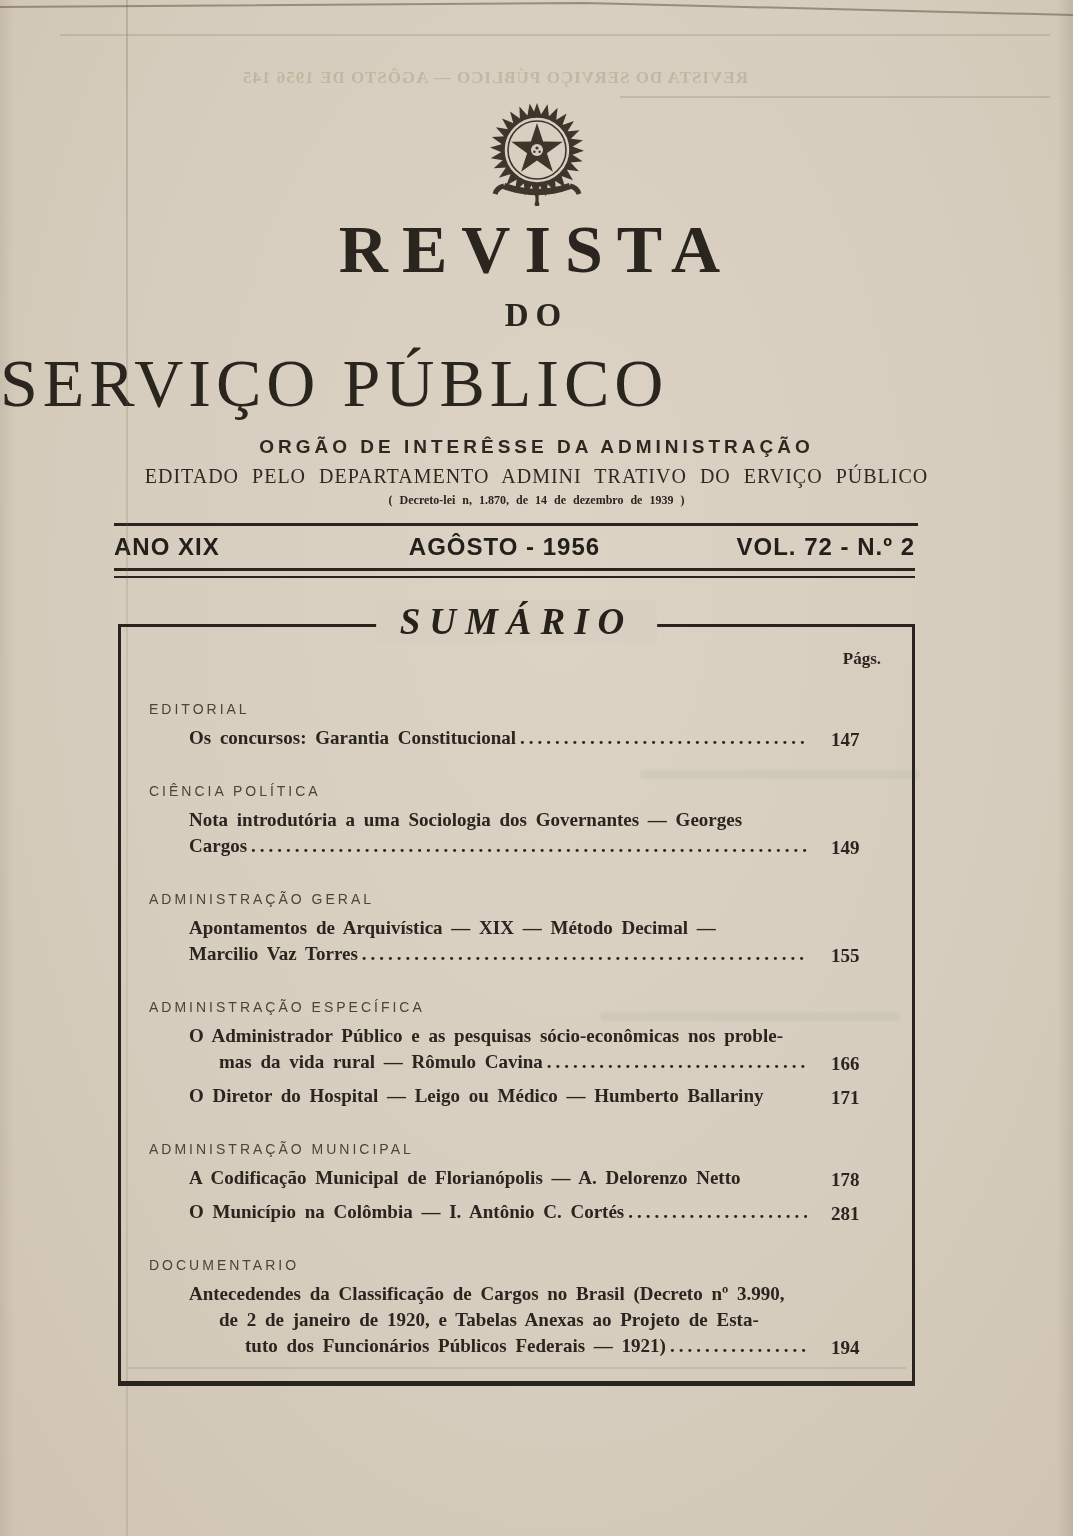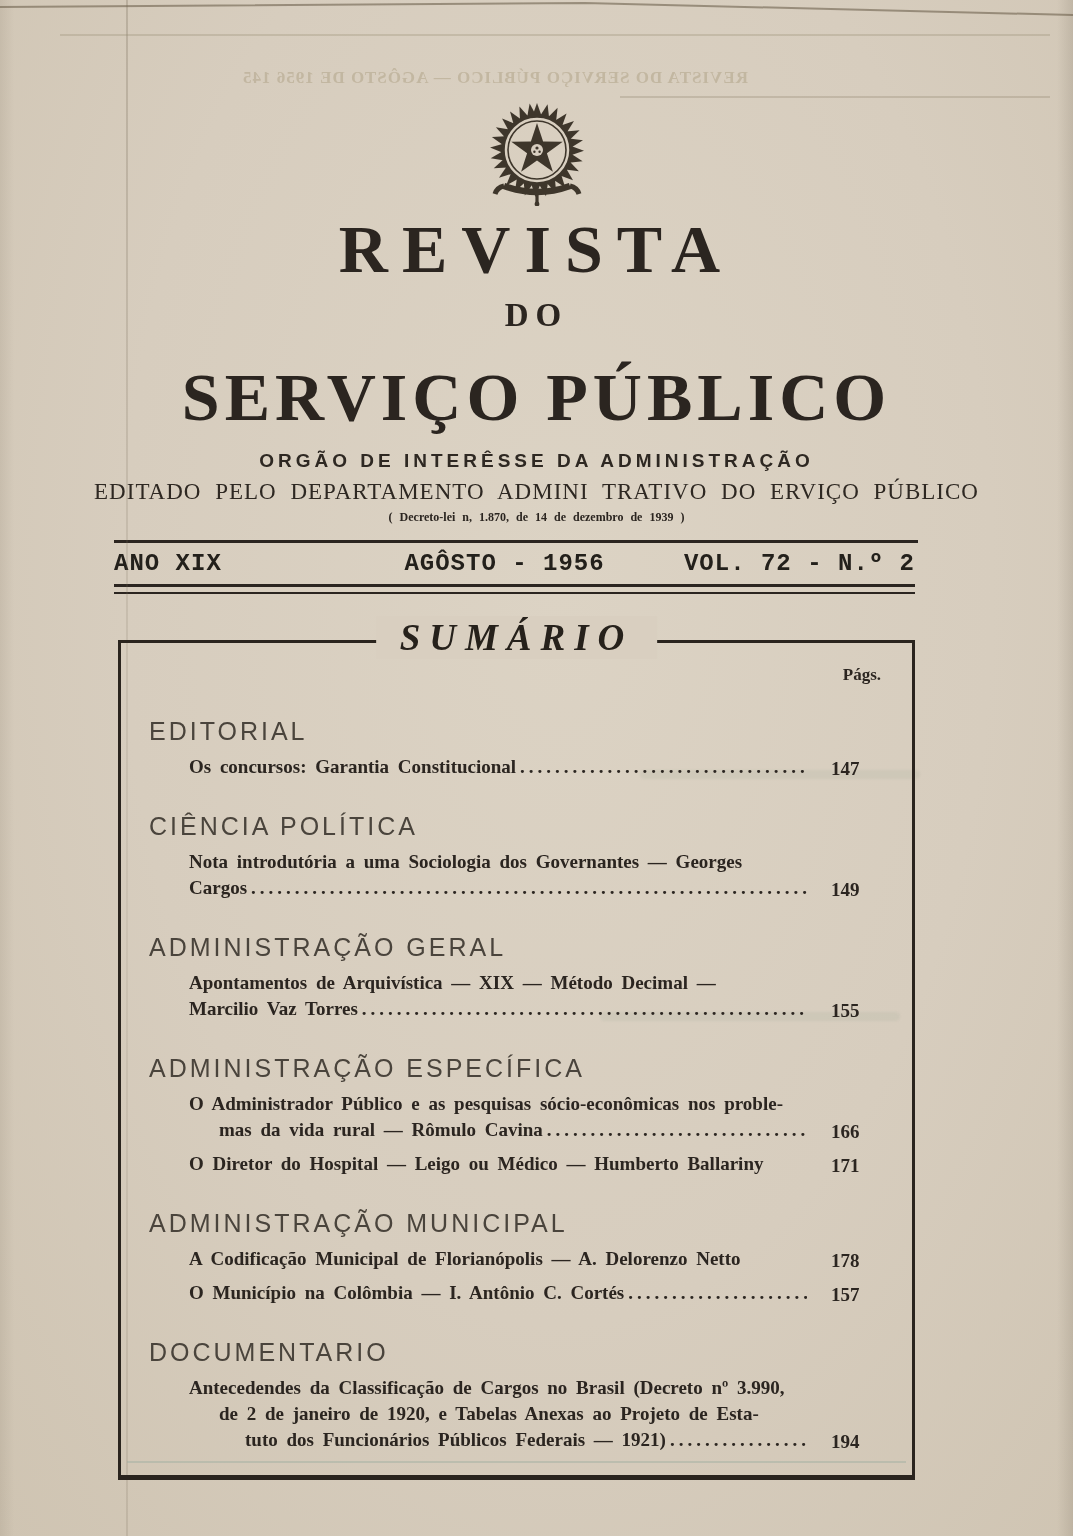--- a/index.html
+++ b/index.html
@@ -21,45 +21,45 @@
     transform:scaleX(-1);color:#b5a88e;opacity:.6;
     font-weight:bold;font-size:17px;letter-spacing:1px;white-space:nowrap;
   }
   .bleed-rule-a{position:absolute;top:34px;left:60px;width:990px;height:2px;background:rgba(150,138,114,.30);}
   .bleed-rule-b{position:absolute;top:96px;left:620px;width:430px;height:2px;background:rgba(150,138,114,.33);}
   .smudge{position:absolute;height:9px;border-radius:5px;background:rgba(152,162,142,.14);filter:blur(1px);}
   
   .emblem{display:block;margin:100px auto 0;width:100px;height:106px;}
   .title-top{margin-top:8px;text-align:center;font-weight:bold;font-size:68px;line-height:1.04;letter-spacing:14px;}
   .title-mid{margin-top:12px;text-align:center;font-weight:bold;font-size:33px;letter-spacing:7px;}
-  .title-bottom{margin-top:28px;text-align:center;font-weight:bold;font-size:68px;line-height:1.04;letter-spacing:5px;}
+  .title-bottom{margin-top:14px;text-align:left;font-weight:normal;font-size:68px;line-height:1.04;letter-spacing:5px;}
   .sub1{margin-top:18px;text-align:center;font-family:"Liberation Sans",sans-serif;font-weight:bold;
         font-size:19px;letter-spacing:4px;color:#2e2822;}
-  .sub2{margin-top:7px;text-align:center;font-size:23px;letter-spacing:1px;word-spacing:7px;color:#2e2822;}
+  .sub2{margin-top:7px;text-align:center;font-size:20px;letter-spacing:1px;word-spacing:7px;color:#2e2822;}
   .sub3{margin-top:5px;text-align:center;font-weight:bold;font-size:12px;word-spacing:4px;}
   .rule1{margin:15px 155px 0 114px;border-top:3px solid #2b2520;}
   .issue-row{display:flex;align-items:baseline;margin:7px 158px 7px 114px;
-    font-family:Liberation Mono, monospace;font-weight:bold;font-size:24px;letter-spacing:1px;color:#23201b;}
+    font-family:Liberation Sans, sans-serif;font-weight:bold;font-size:24px;letter-spacing:1px;color:#23201b;}
   .issue-left{width:230px;text-align:left;}
   .issue-mid{flex:1;text-align:center;}
   .issue-right{width:250px;text-align:right;}
   .double-rule{margin:0 158px 0 114px;height:5px;border-top:3px solid #2b2520;border-bottom:2px solid #2b2520;}
   
   .sumario-wrap{position:relative;margin:46px 158px 0 118px;}
   .sumario-box{position:relative;border:3px solid #2a241e;border-bottom-width:5px;
     padding:22px 27px 22px 28px;min-height:686px;box-sizing:border-box;}
   .sumario-title{
     position:absolute;top:-27px;left:50%;transform:translateX(-50%);
     background:#d9cfc0;padding:0 24px;font-style:italic;font-weight:bold;
     font-size:37px;letter-spacing:9px;white-space:nowrap;color:#26211b;
   }
   .pags{{text-align:right}text-align:right;padding-right:4px;font-weight:bold;font-size:17px;margin-bottom:6px;}
   .section{margin-top:18px;}
   .section:first-of-type{margin-top:6px;}
-  .heading{font-family:"Liberation Sans",sans-serif;font-size:25px;letter-spacing:3px;color:#4a443c;margin-top:32px;}
+  .heading{font-family:"Liberation Sans",sans-serif;font-size:14px;letter-spacing:3px;color:#4a443c;margin-top:32px;}
   .entry{margin:8px 0 0 40px;font-weight:bold;font-size:19px;word-spacing:4px;color:#2b2520;}
   .entry + .entry{margin-top:8px;}
   .line{display:flex;align-items:baseline;line-height:26px;}
   .ind1{margin-left:30px;} .ind2{margin-left:56px;}
   .txt{white-space:nowrap;}
   .leader{flex:1;overflow:hidden;white-space:nowrap;margin:0 4px;letter-spacing:4px;}
   .leader::after{content:"..........................................................................................";}
   .spacer{flex:1;}
   .pnum{flex:none;width:54px;padding-left:20px;text-align:left;position:relative;top:2px;}
   .bleed-line-bottom{position:absolute;left:6px;right:6px;bottom:12px;height:2px;background:rgba(158,174,160,.45);}
@@ -209,21 +209,21 @@
               <div class="line">
                 <span class="txt">A Codificação Municipal de Florianópolis — A. Delorenzo Netto</span>
                 <span class="spacer"></span>
                 <span class="pnum">178</span>
               </div>
             </div>
             <div class="entry">
               <div class="line">
                 <span class="txt">O Município na Colômbia — I. Antônio C. Cortés</span>
                 <span class="leader"></span>
-                <span class="pnum">157</span>
+                <span class="pnum">281</span>
               </div>
             </div>
           </div>
           <div class="section">
             <div class="heading">DOCUMENTARIO</div>
             <div class="entry">
               <div class="line">
                 <span class="txt">Antecedendes da Classificação de Cargos no Brasil (Decreto nº 3.990,</span>
               </div>
               <div class="line ind1">

